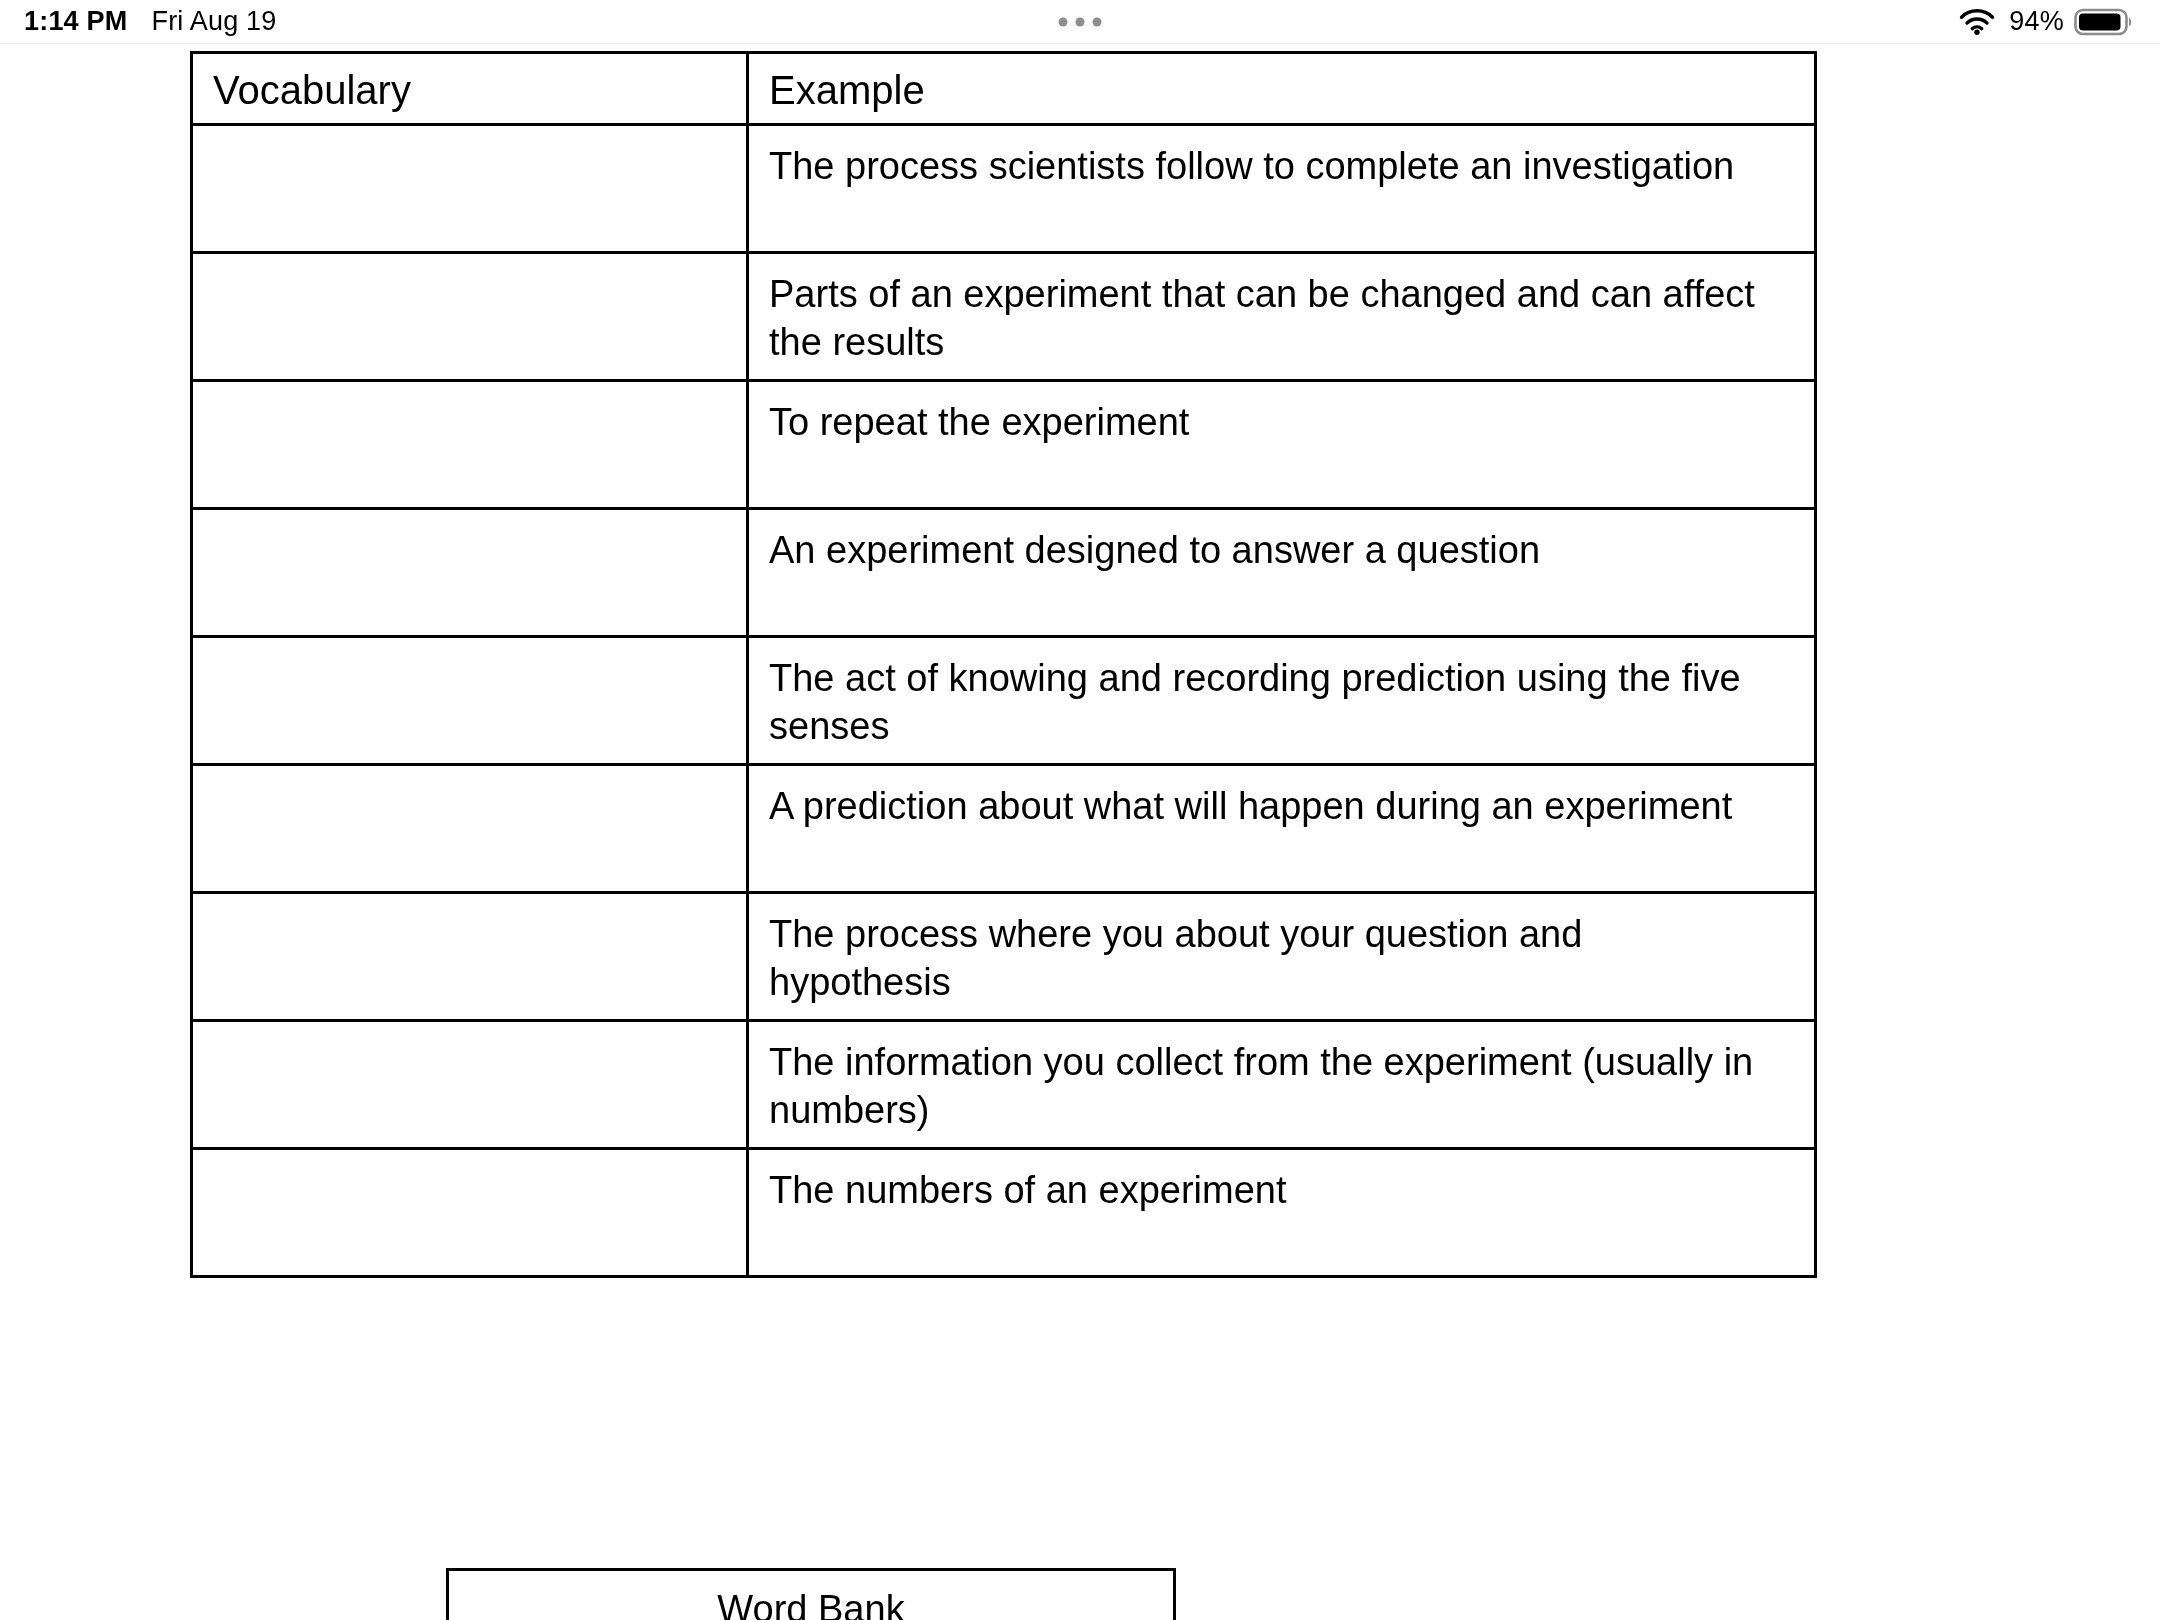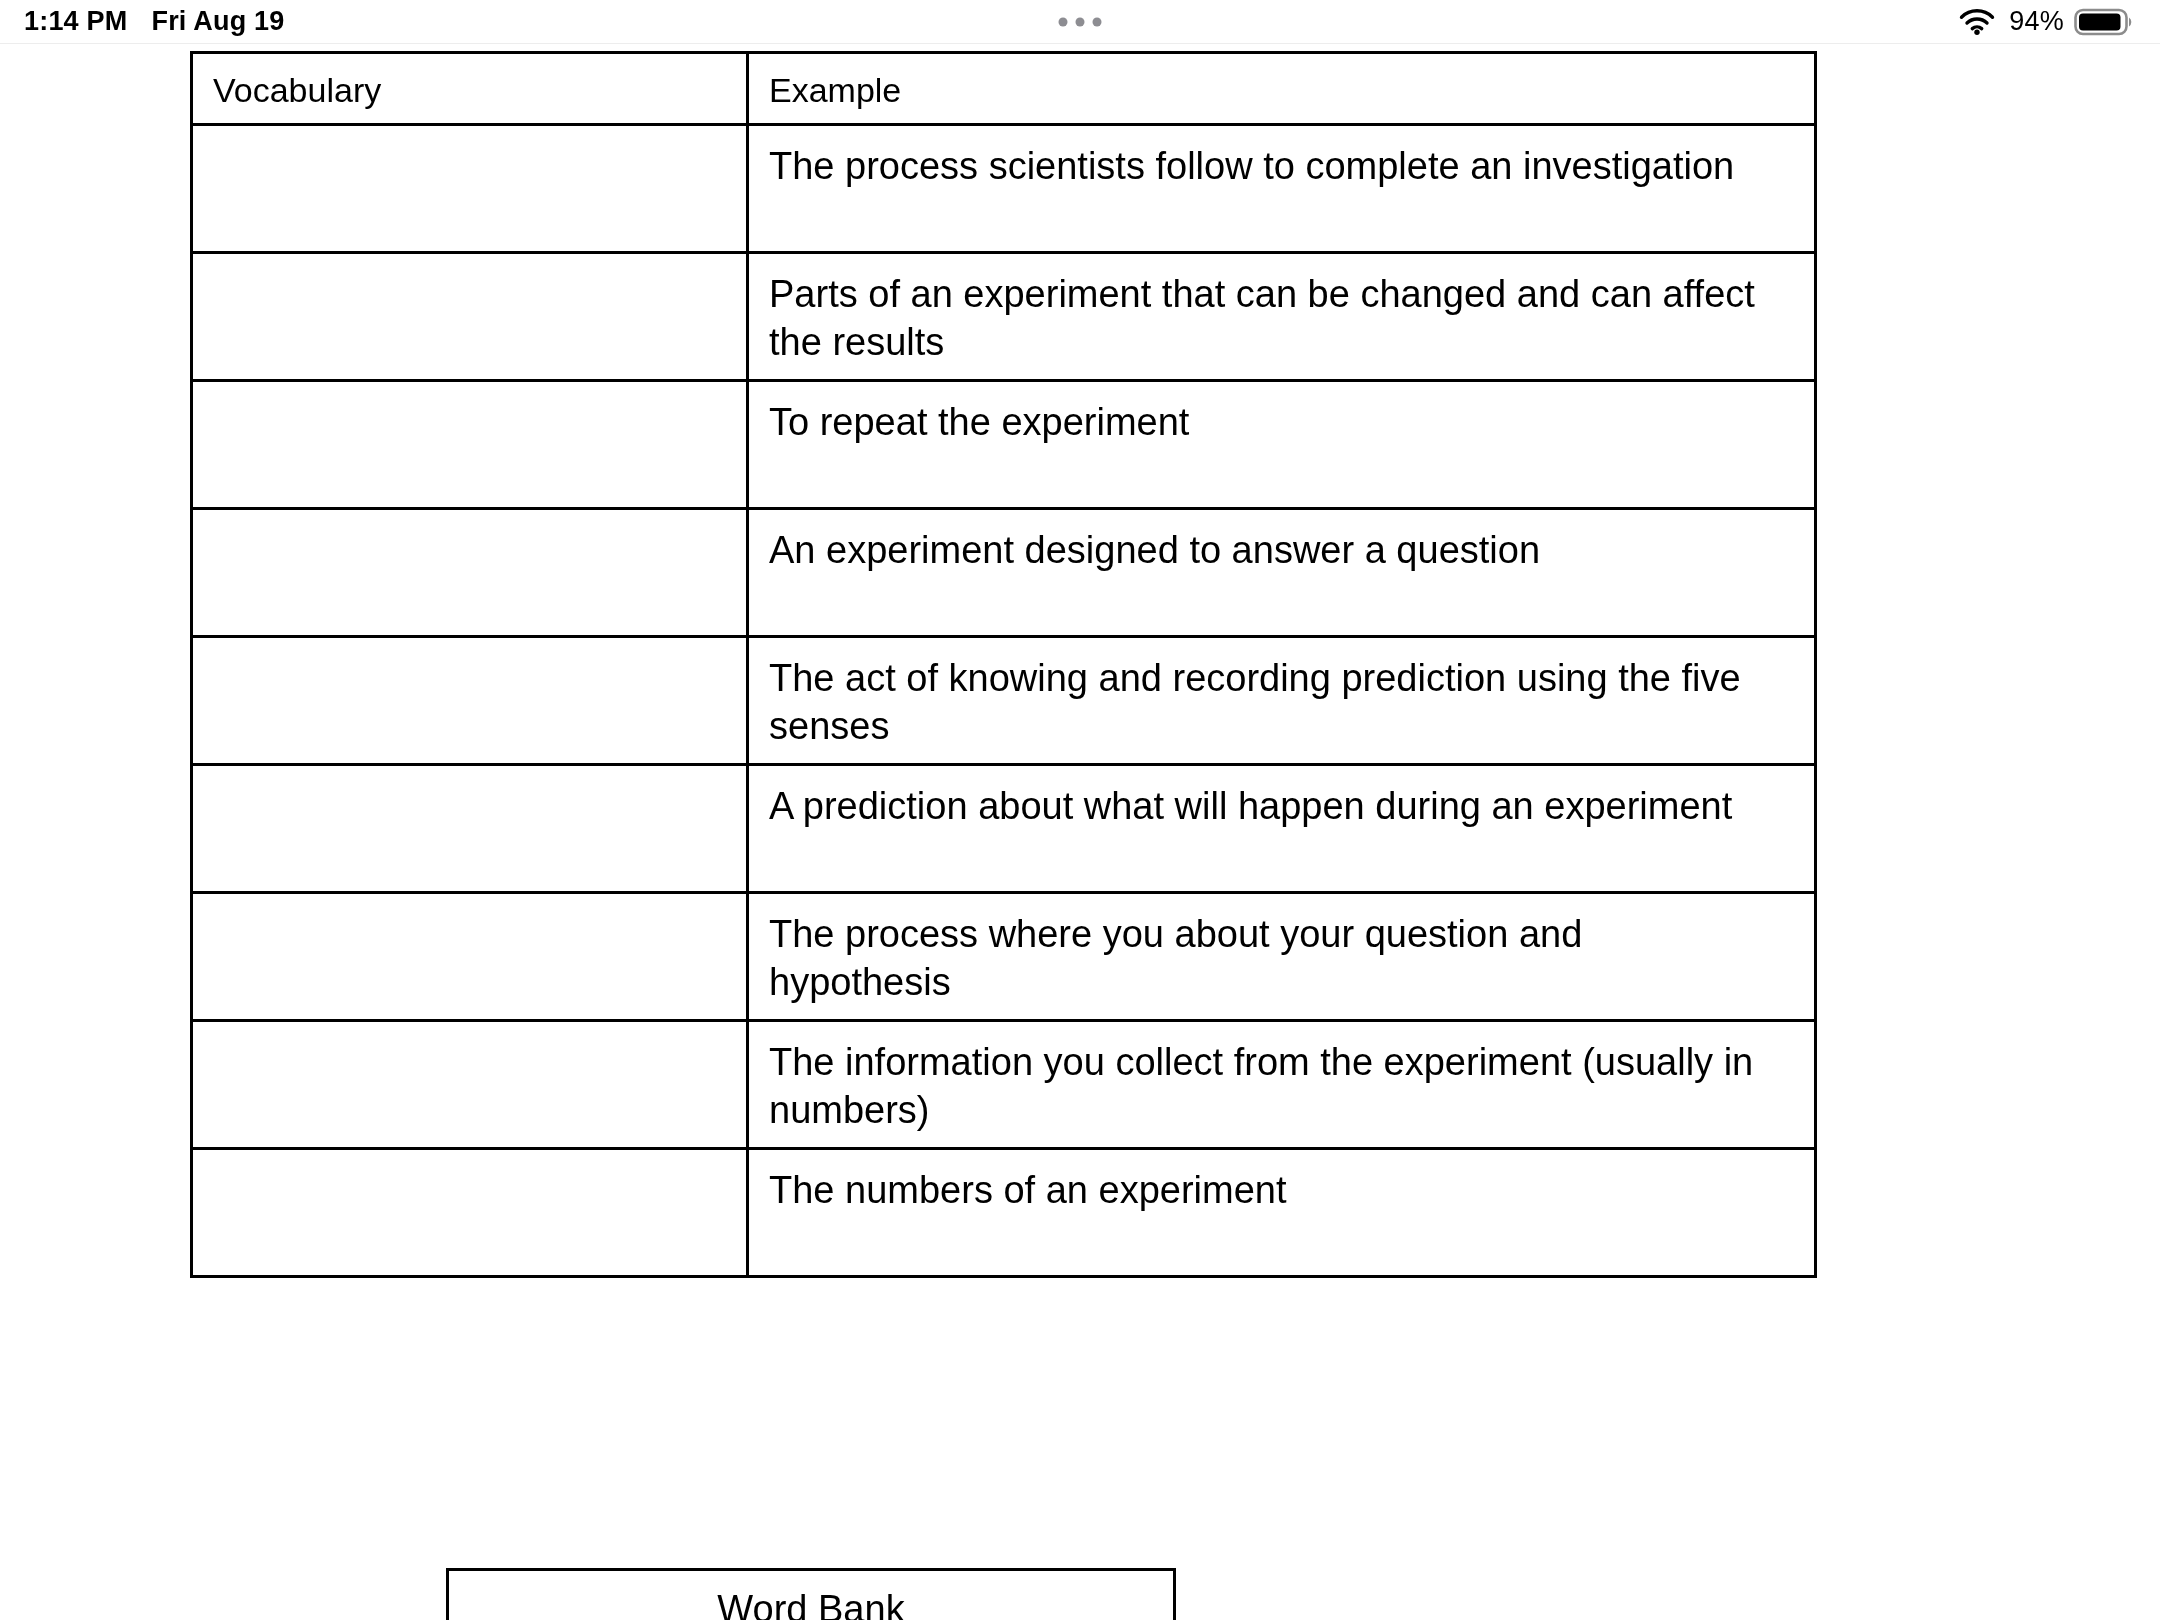--- a/index.html
+++ b/index.html
@@ -29,21 +29,21 @@
     border-bottom: 1px solid rgba(0,0,0,0.07);
     display: flex;
     align-items: center;
     justify-content: space-between;
     padding: 0 26px 0 24px;
     font-size: 27px;
     font-weight: 700;
     letter-spacing: 0.2px;
   }
   .sb-left { display: flex; align-items: center; gap: 24px; }
-  .sb-left .sb-date { font-weight: 700; }
+  .sb-left .sb-date { font-weight: 400; }
   .sb-center {
     position: absolute;
     left: 50%;
     top: 50%;
     transform: translate(-50%, -50%);
     display: flex;
     gap: 8px;
     cursor: pointer;
   }
   .sb-center .dot {
@@ -67,21 +67,21 @@
     background: #ffffff;
   }
   .vocab-table th,
   .vocab-table td {
     border: 3px solid #000;
     text-align: left;
     vertical-align: top;
   }
   .vocab-table th {
     height: 72px;
-    font-size: 34px;
+    font-size: 40px;
     font-weight: 400;
     vertical-align: middle;
     padding: 4px 20px 0 20px;
   }
   .vocab-table td {
     height: 128px;
     padding: 16px 20px 0 20px;
     line-height: 48px;
   }
   .vocab-table td.example-cell {

